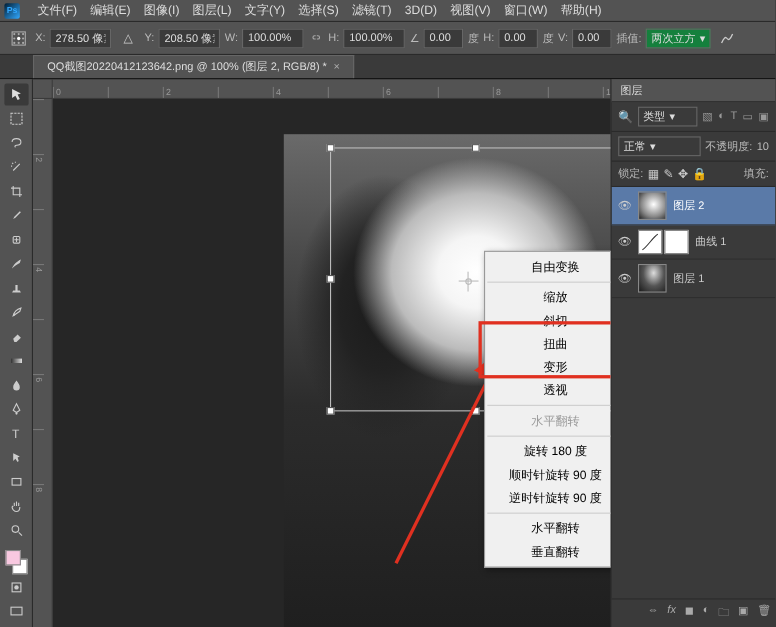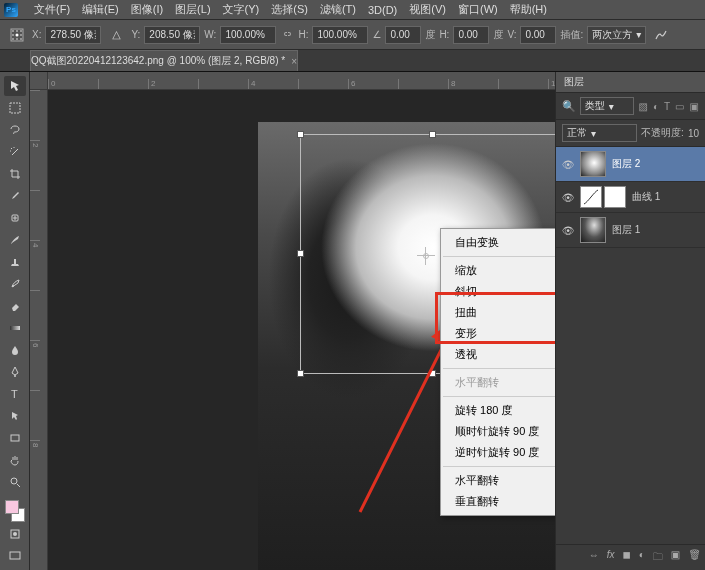--- a/index.html
+++ b/index.html
@@ -7,25 +7,25 @@
 
 .menubar { background: #535353; height: 20px; display: flex; align-items: center; padding: 0 4px; border-bottom: 1px solid #2a2a2a; }
 .ps-logo { width: 14px; height: 14px; background: linear-gradient(135deg,#001d34,#31a8ff); border-radius: 2px; margin-right: 10px; display: flex; align-items: center; justify-content: center; font-size: 8px; color: #31a8ff; font-weight: bold; }
 .menu-item { padding: 3px 6px; color: #ddd; cursor: pointer; }
 
 .optbar { background: #535353; height: 30px; display: flex; align-items: center; padding: 0 6px; border-bottom: 1px solid #2a2a2a; gap: 4px; }
 .opt-icon { width: 22px; height: 22px; display: flex; align-items: center; justify-content: center; }
 .opt-label { color: #bbb; font-size: 10px; }
 .opt-field { background: #3a3a3a; border: 1px solid #666; color: #ddd; padding: 1px 4px; font-size: 10px; width: 56px; height: 18px; }
 .opt-field.sm { width: 36px; }
-.opt-dropdown { background: #404040; border: 1px solid #666; color: #ddd; padding: 1px 4px; font-size: 10px; height: 18px; display: flex; align-items: center; gap: 4px; }
+.opt-dropdown { background: #15803d; border: 1px solid #666; color: #ddd; padding: 1px 4px; font-size: 10px; height: 18px; display: flex; align-items: center; gap: 4px; }
 .link-icon { width:14px; height:14px; }
 
 .tabbar { background: #3a3a3a; height: 22px; display: flex; align-items: flex-end; padding-left: 30px; border-bottom: 1px solid #111; }
-.doc-tab { background: #535353; color: #ddd; padding: 3px 0; font-size: 10px; border-top: 1px solid #666; border-left: 1px solid #666; border-right: 1px solid #666; display: flex; align-items: center; gap: 6px; }
+.doc-tab { background: #535353; color: #ddd; padding: 3px 12px; font-size: 10px; border-top: 1px solid #666; border-left: 1px solid #666; border-right: 1px solid #666; display: flex; align-items: center; gap: 6px; }
 .tab-close { cursor: pointer; color: #aaa; }
 
 .workspace { display: flex; height: calc(570px - 72px); }
 .toolbox { width: 30px; background: #535353; border-right: 1px solid #2a2a2a; display: flex; flex-direction: column; align-items: center; padding-top: 4px; gap: 2px; }
 .tool { width: 22px; height: 20px; display: flex; align-items: center; justify-content: center; color: #ccc; cursor: pointer; border-radius: 2px; }
 .tool.active { background: #3a3a3a; }
 .swatches { margin-top: 6px; width: 20px; height: 22px; position: relative; }
 .swatch-fg { position: absolute; top:0; left:0; width: 14px; height: 14px; background: #f8c8e0; border: 1px solid #888; }
 .swatch-bg { position: absolute; bottom:0; right:0; width: 14px; height: 14px; background: #fff; border: 1px solid #888; }
 
@@ -50,21 +50,21 @@
 .h-t{top:-4px;left:calc(50% - 4px)}.h-b{bottom:-4px;left:calc(50% - 4px)}.h-l{left:-4px;top:calc(50% - 4px)}.h-r{right:-4px;top:calc(50% - 4px)}
 .pivot { position:absolute; top:178px; left:390px; width:12px; height:12px; }
 .pivot:before,.pivot:after{content:"";position:absolute;background:#bbb;}
 .pivot:before{top:5px;left:-3px;width:18px;height:1px;}
 .pivot:after{left:5px;top:-3px;width:1px;height:18px;}
 .pivot span{position:absolute;top:3px;left:3px;width:6px;height:6px;border:1px solid #bbb;border-radius:50%;}
 
 .arrow { position:absolute; top:190px; left:310px; width:180px; height:260px; pointer-events:none; }
 
 .ctx-menu { position:absolute; top:156px; left:410px; width:130px; background:#f0f0f0; border:1px solid #999; box-shadow:2px 2px 6px rgba(0,0,0,0.4); padding:3px 0; font-size:11px; color:#000; }
-.ctx-item { padding:3px 14px; cursor:pointer; }
+.ctx-item { padding:3px 14px; cursor:pointer;text-align:center; }
 .ctx-item.disabled { color:#999; }
 .ctx-sep { height:1px; background:#ccc; margin:3px 2px; }
 .ctx-highlight { position:absolute; border:3px solid #e03020; pointer-events:none; }
 
 .panels { width:150px; background:#3a3a3a; border-left:1px solid #2a2a2a; display:flex; flex-direction:column; }
 .panel-tab { background:#535353; padding:3px 8px; font-size:10px; color:#ddd; border-bottom:1px solid #2a2a2a; }
 .panel-row { display:flex; align-items:center; gap:4px; padding:4px 6px; border-bottom:1px solid #2a2a2a; }
 .panel-row .sel { flex:1; background:#3a3a3a; border:1px solid #666; color:#ddd; font-size:10px; padding:1px 4px; display:flex; align-items:center; gap:4px; }
 .filter-icons { display:flex; gap:5px; color:#999; font-size:10px; }
 .layer-list { flex:1; overflow:auto; }
@@ -373,20 +373,28 @@
       </div>
     </div>
     <div class="panel-row">
       <div class="sel">
           <span>正常</span>
           <span>▾</span>
         </div>
       <span class="opt-label">不透明度:</span>
       <span class="opt-label">10</span>
     </div>
+    <div class="panel-row">
+      <span class="opt-label">锁定:</span>
+      <span>▦</span>
+      <span>✎</span>
+      <span>✥</span>
+      <span>🔒</span>
+      <span class="opt-label" style="margin-left:auto">填充:</span>
+    </div>
     <div class="layer-list">
       <div class="layer active">
         <div class="eye">👁</div>
         <div class="layer-thumb light"></div>
         <div class="layer-name">图层 2</div>
       </div>
       <div class="layer">
         <div class="eye">👁</div>
         <div class="adj-pair">
           <div class="layer-thumb curves">

